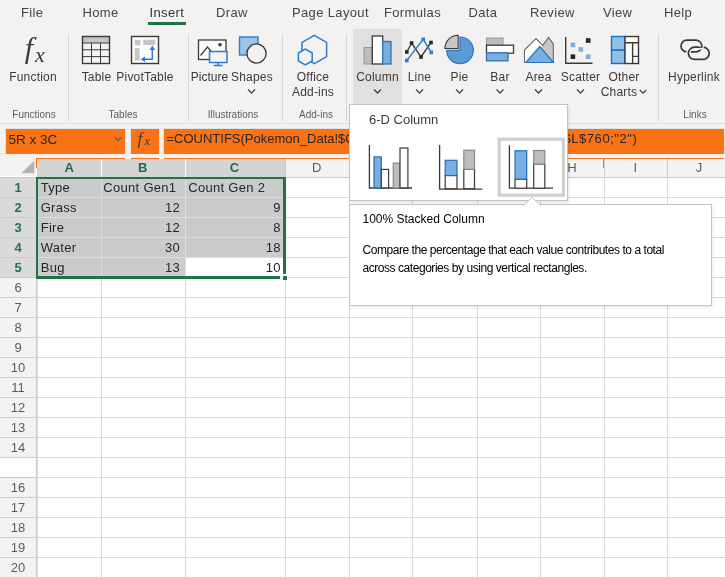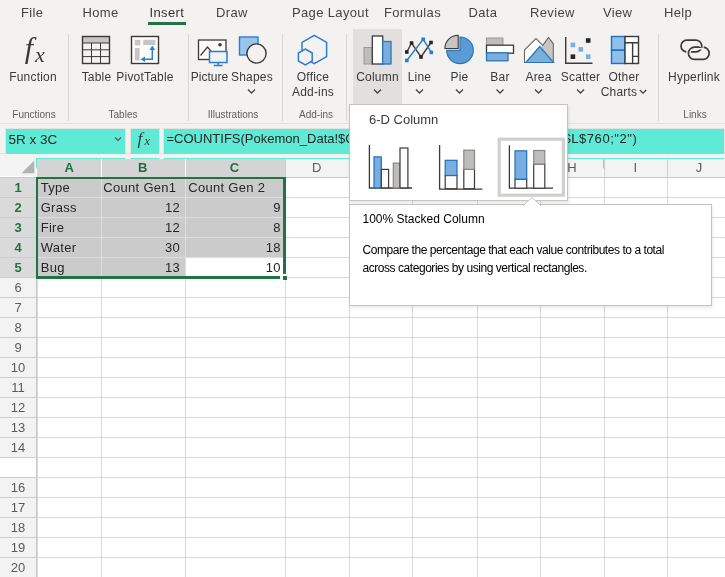--- a/index.html
+++ b/index.html
@@ -9,21 +9,21 @@
   
   #chrome{position:absolute;left:0;top:0;width:725px;height:124px;background:#f3f2f1;}
   .mitem{position:absolute;top:4.5px;font-size:13px;color:#444;white-space:nowrap;letter-spacing:0.35px;}
   #ins-underline{position:absolute;left:148.3px;top:22.4px;width:37.5px;height:2.8px;background:#217346;}
   .rlabel{position:absolute;top:69.5px;font-size:12px;letter-spacing:0.2px;color:#3b3a39;white-space:nowrap;transform:translateX(-50%);}
   .rlabel2{position:absolute;top:85px;font-size:12px;letter-spacing:0.2px;color:#3b3a39;white-space:nowrap;transform:translateX(-50%);}
   .glabel{position:absolute;top:109px;font-size:10px;color:#605e5c;white-space:nowrap;transform:translateX(-50%);}
   .gsep{position:absolute;top:34px;width:1px;height:87px;background:#d8d6d4;}
   
   #fbar{position:absolute;left:0;top:124px;width:725px;height:30px;background:#f3f2f1;}
-  .fbox{position:absolute;top:127.5px;height:41px;background:#5eead4;border:1px solid #e5e3e1;box-sizing:border-box;}
+  .fbox{position:absolute;top:127.5px;height:41px;background:#f97316;border:1px solid #e5e3e1;box-sizing:border-box;}
   #fname{left:5px;width:121px;}
   #ffx{left:129.5px;width:30px;}
   #fform{left:163px;width:562px;}
   #fname span{position:absolute;left:2.5px;top:3px;font-size:13.5px;color:#262626;}
   .ftext{position:absolute;top:3px;font-size:13px;color:#262626;white-space:nowrap;}
   
   #sheetgap{position:absolute;left:0;top:154px;width:725px;height:4.4px;background:#f3f2f1;}
   #corner{position:absolute;left:0;top:158.4px;width:36px;height:18px;background:#f3f3f3;}
   .chead{position:absolute;top:158.5px;height:18.5px;font-size:13px;color:#5c5b5a;text-align:center;line-height:18.5px;background:#f3f3f3;}
   .chead.sel{background:#d4d4d4;color:#1e6e42;font-weight:bold;}

